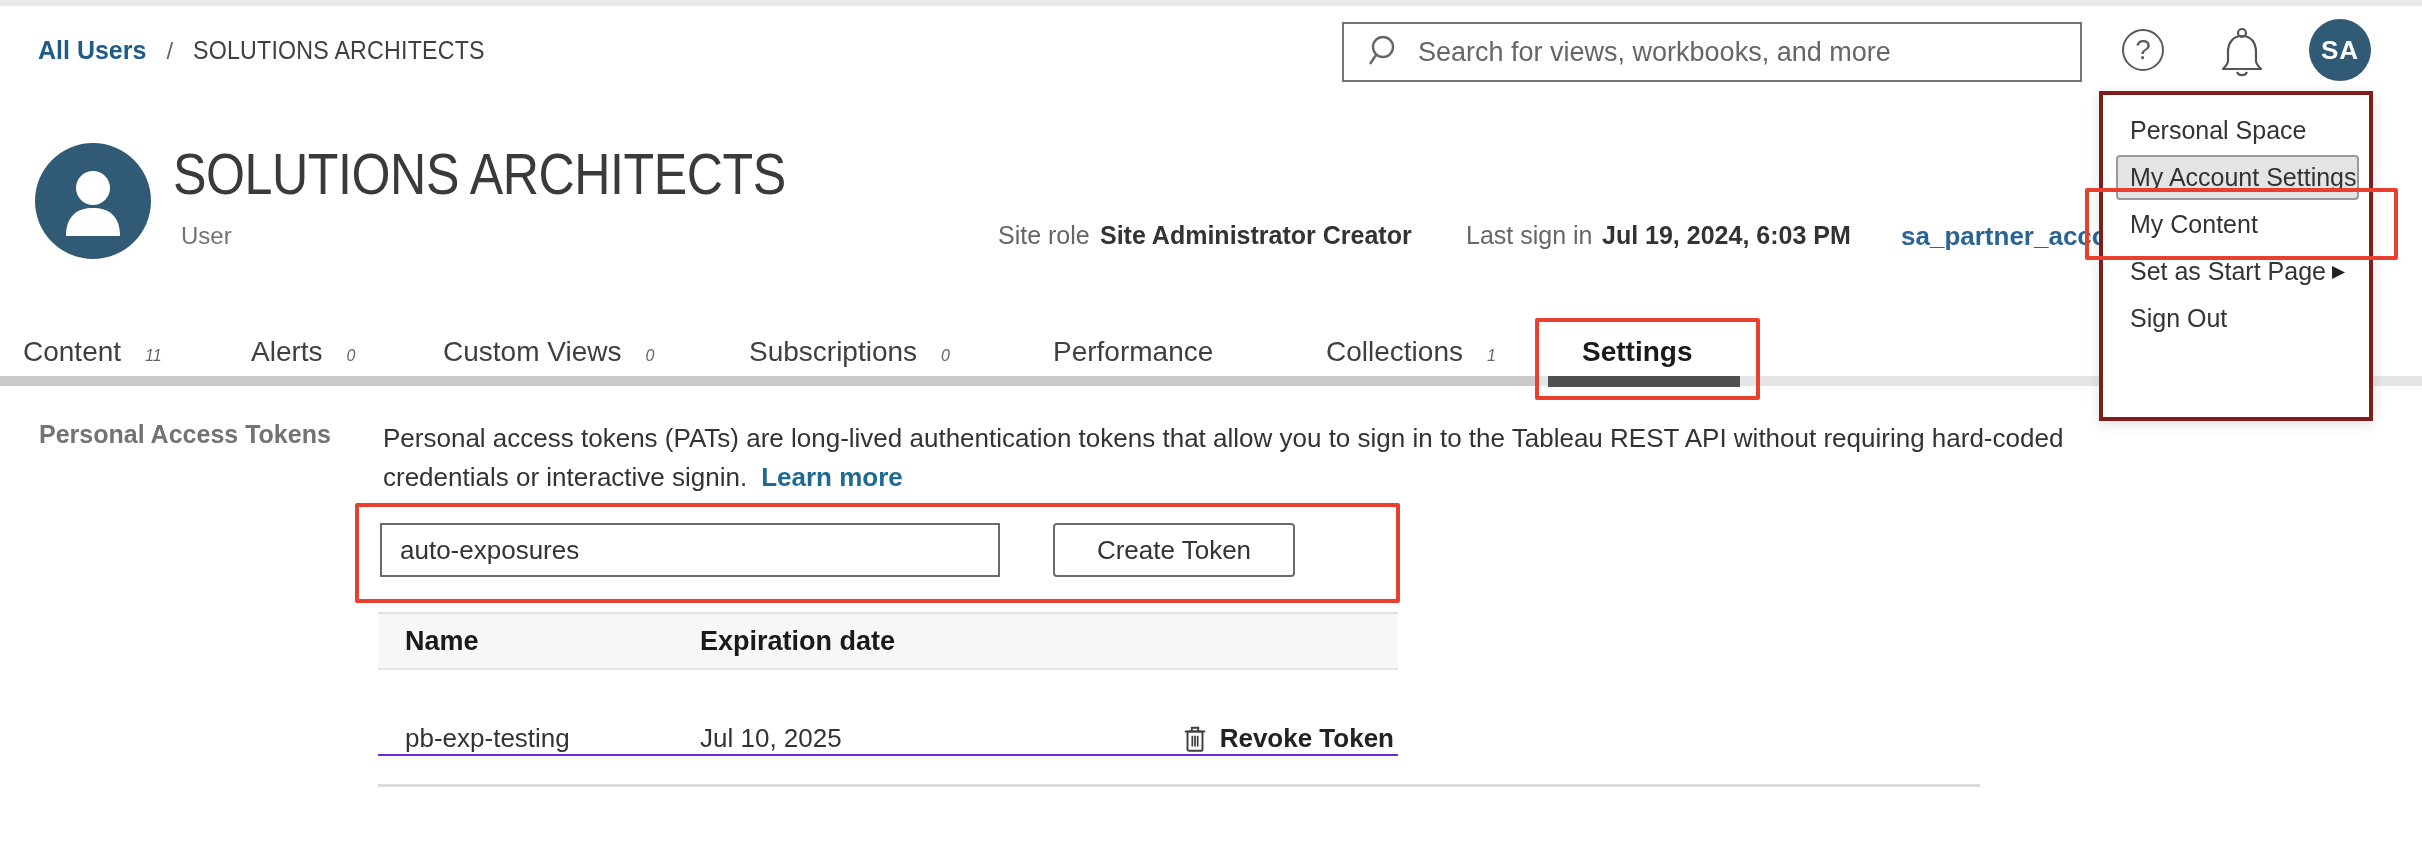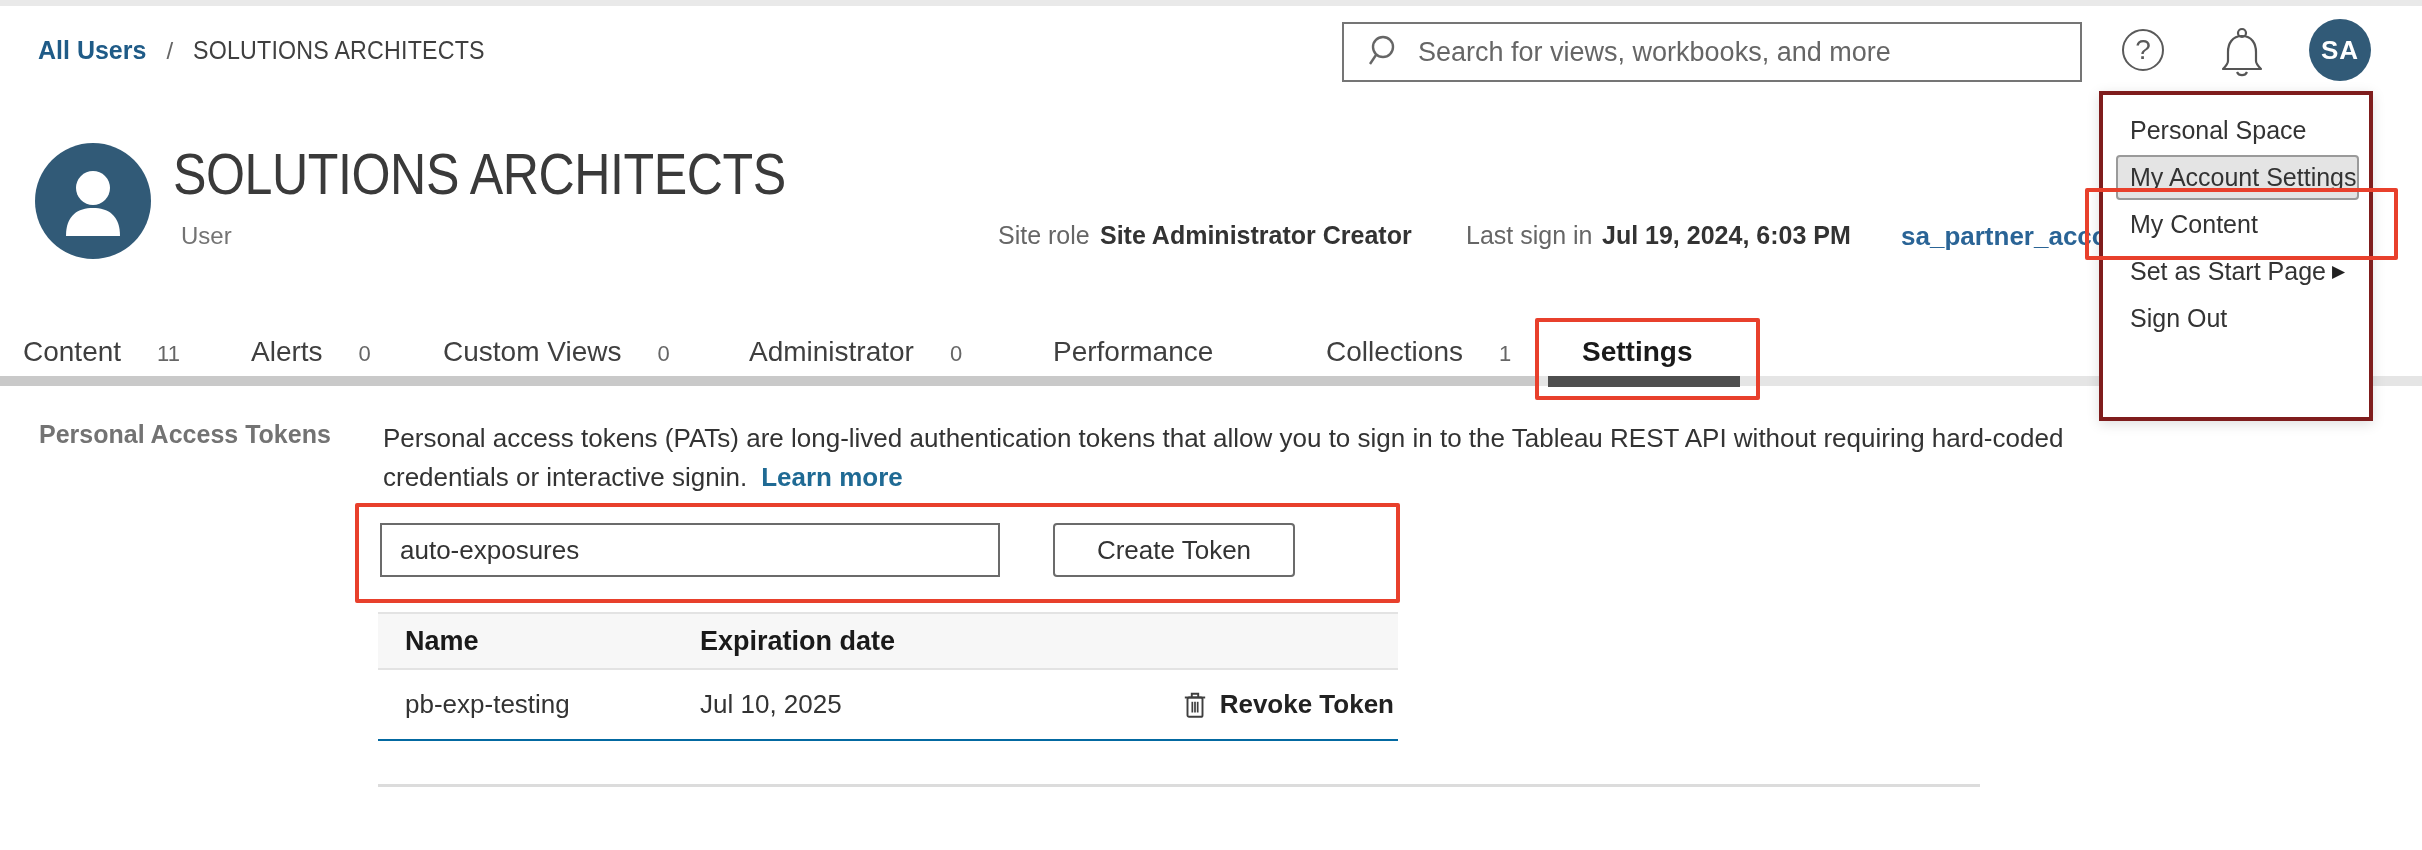--- a/index.html
+++ b/index.html
@@ -50,21 +50,21 @@
   .page-title{position:absolute;left:173px;top:141px;font-size:57px;color:#3a3a3a;white-space:nowrap;
     transform:scaleX(.88);transform-origin:left;letter-spacing:-.5px;}
   .user-subtitle{position:absolute;left:181px;top:222px;font-size:24px;color:#737373;}
   .meta{position:absolute;top:221px;font-size:25px;white-space:nowrap;}
   .meta-label{color:#666;}
   .meta-value{color:#333;font-weight:bold;}
   .username-link{color:#2a6496;font-weight:bold;font-size:26px;cursor:pointer;}
 
   
   .tab{position:absolute;top:336px;display:flex;align-items:baseline;font-size:28px;color:#3f3f3f;cursor:pointer;white-space:nowrap;}
-  .tab .count{margin-left:36px;font-size:22px;color:#666;}
+  .tab .count{margin-left:24px;font-size:16px;color:#666;font-style:italic;}
   .tab.selected{font-weight:bold;color:#1a1a1a;}
   .t1{left:23px;} .t2{left:251px;} .t3{left:443px;} .t4{left:749px;} .t5{left:1053px;} .t6{left:1326px;} .t7{left:1582px;}
   .track-a{position:absolute;left:0;top:376px;width:1535px;height:10px;background:#c9c9c9;}
   .track-b{position:absolute;left:1535px;top:376px;width:887px;height:10px;background:#e5e5e5;}
   .track-active{position:absolute;left:1548px;top:376px;width:192px;height:11px;background:#4f4f4f;}
 
   
   .pat-heading{position:absolute;left:39px;top:420px;font-size:25px;font-weight:bold;color:#737373;}
   .pat-desc{position:absolute;left:383px;top:419px;font-size:26px;line-height:39px;color:#333;white-space:nowrap;}
   .learn-more{color:#1f6a94;font-weight:bold;margin-left:14px;cursor:pointer;}
@@ -72,21 +72,21 @@
     box-sizing:border-box;font-family:"Liberation Sans",sans-serif;font-size:26px;color:#333;padding:0 18px;outline:none;z-index:6;background:#fff;}
   .create-btn{position:absolute;left:1053px;top:523px;width:242px;height:54px;border:2px solid #6b6b6b;border-radius:4px;
     background:#fff;font-family:"Liberation Sans",sans-serif;font-size:26px;font-weight:normal;color:#333;cursor:pointer;z-index:6;}
 
   
   .tok-table{position:absolute;left:378px;top:612px;width:1020px;}
   .tok-head{height:58px;background:#f7f7f7;border-top:2px solid #e3e3e3;border-bottom:2px solid #e3e3e3;
     display:flex;align-items:center;font-size:27px;font-weight:bold;color:#1a1a1a;box-sizing:border-box;}
   .col-name{padding-left:27px;width:295px;box-sizing:content-box;}
   .col-exp{width:380px;}
-  .tok-row{height:71px;display:flex;align-items:center;font-size:26px;color:#333;border-bottom:2px solid #0369a1;box-sizing:border-box;}
+  .tok-row{height:86px;display:flex;align-items:flex-end;font-size:26px;color:#333;border-bottom:2px solid #6d28d9;box-sizing:border-box;}
   .revoke{margin-left:auto;display:flex;align-items:center;gap:12px;font-weight:bold;color:#222;cursor:pointer;padding-right:4px;}
   .bottom-divider{position:absolute;left:378px;top:784px;width:1602px;height:3px;background:#dcdcdc;}
 </style>
 </head>
 <body>
 
 <div class="screen">
 
   <div class="top-strip"></div>
 
@@ -154,21 +154,21 @@
   </div>
   <div class="tab t2">
     <span>Alerts</span>
     <span class="count">0</span>
   </div>
   <div class="tab t3">
     <span>Custom Views</span>
     <span class="count">0</span>
   </div>
   <div class="tab t4">
-    <span>Administrator</span>
+    <span>Subscriptions</span>
     <span class="count">0</span>
   </div>
   <div class="tab t5">
     <span>Performance</span>
   </div>
   <div class="tab t6">
     <span>Collections</span>
     <span class="count">1</span>
   </div>
   <div class="tab t7 selected">

